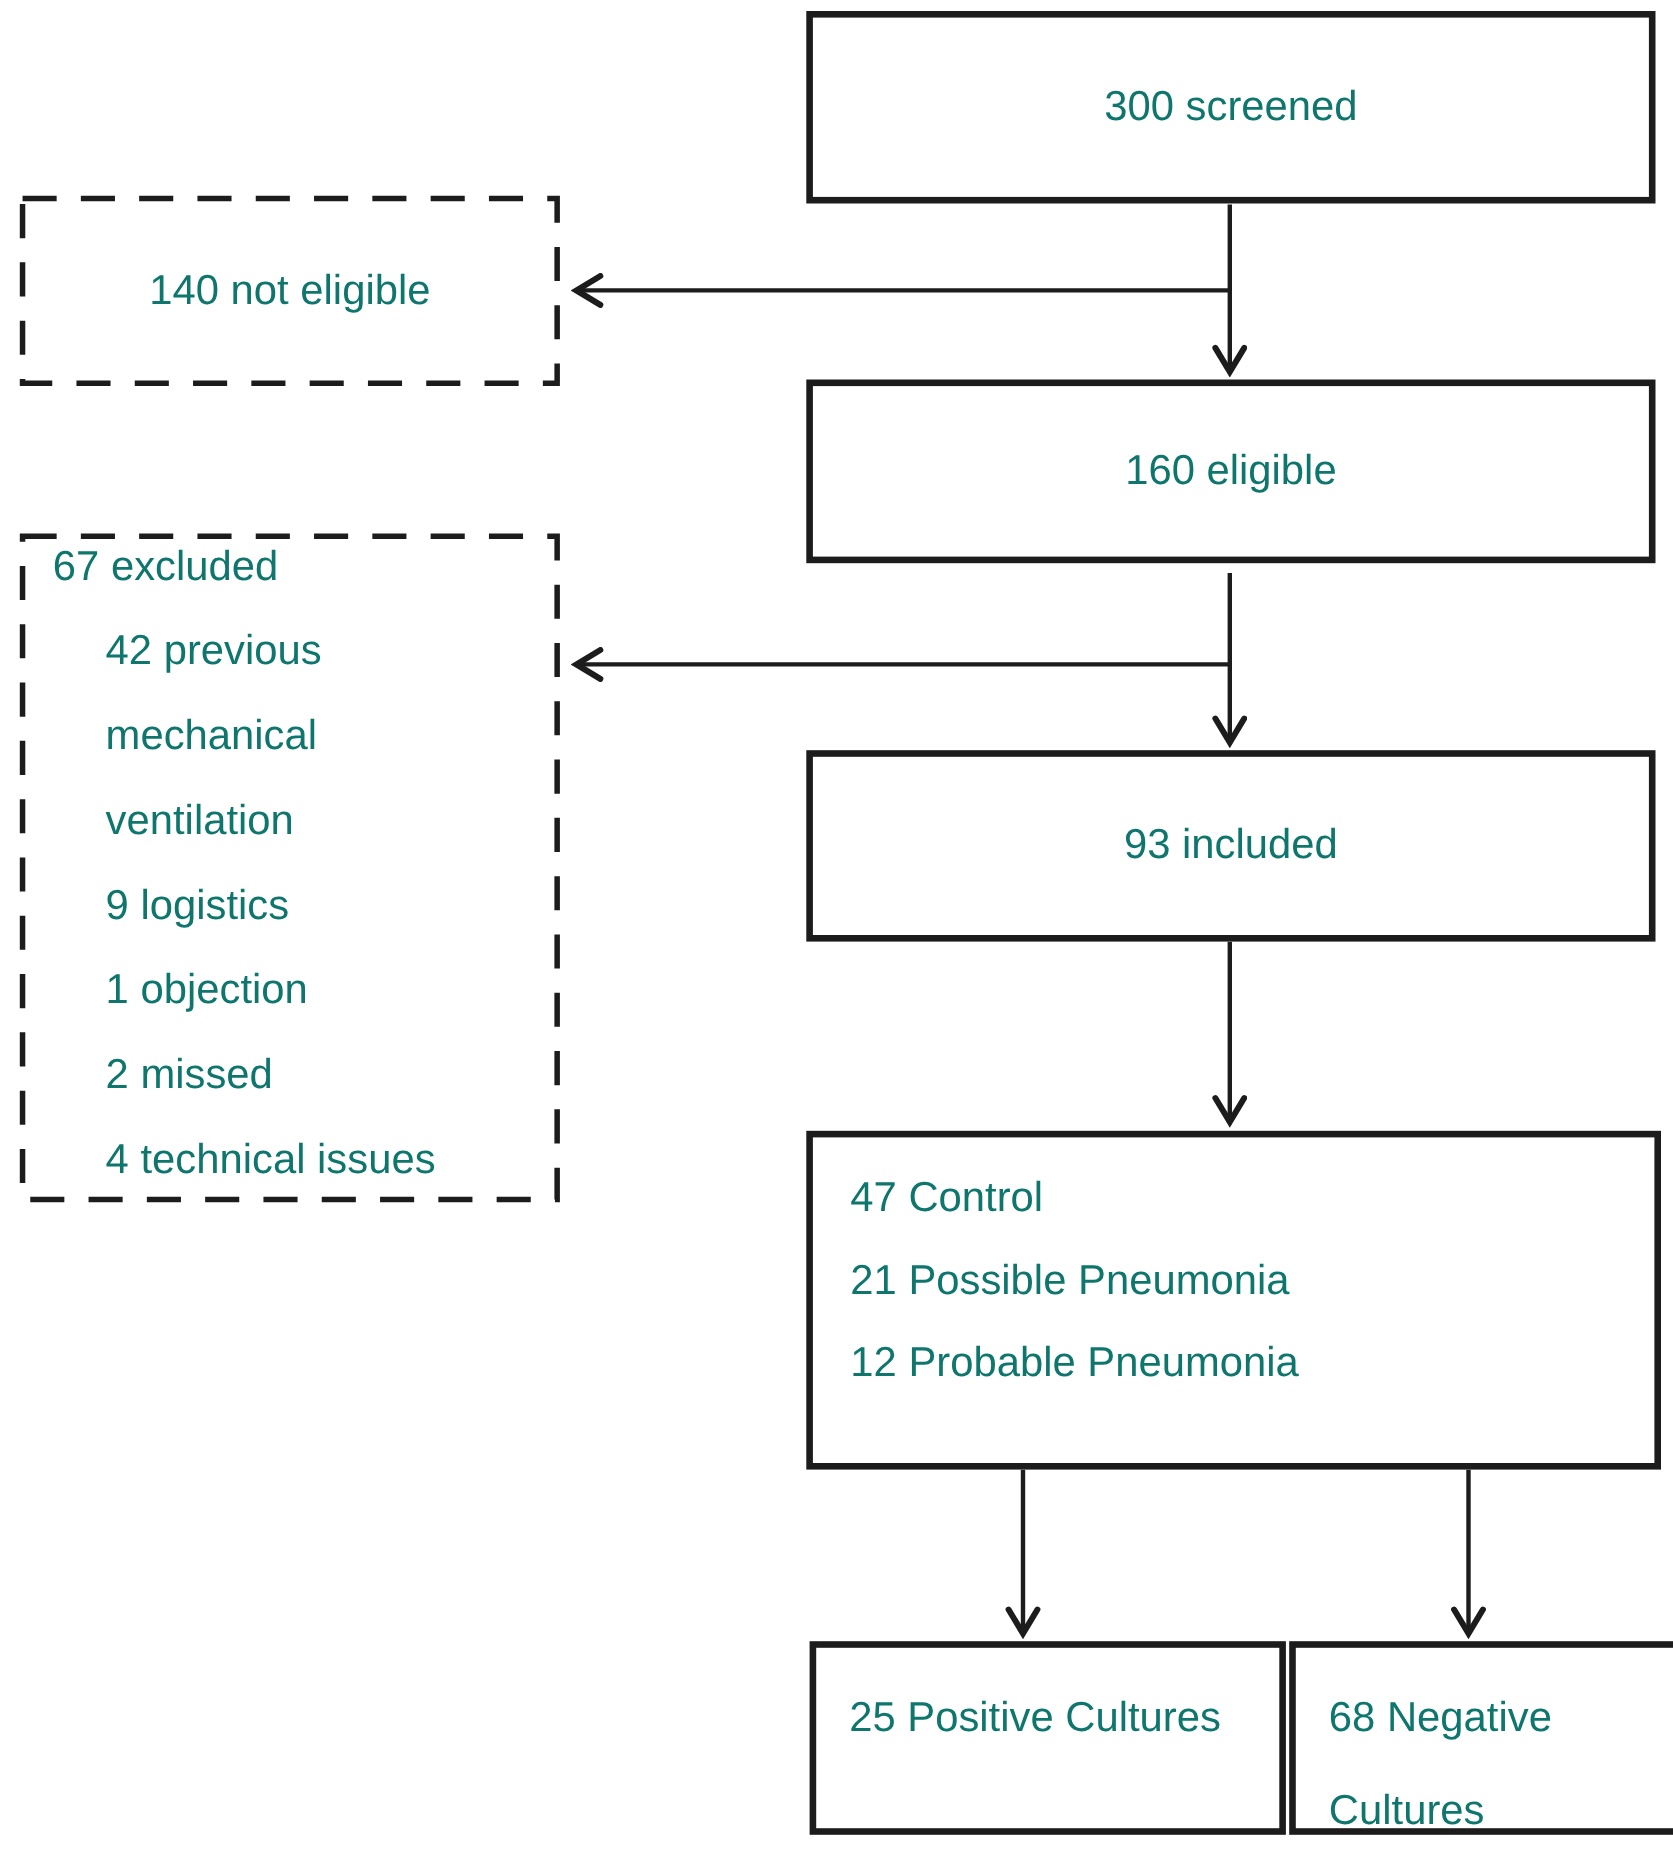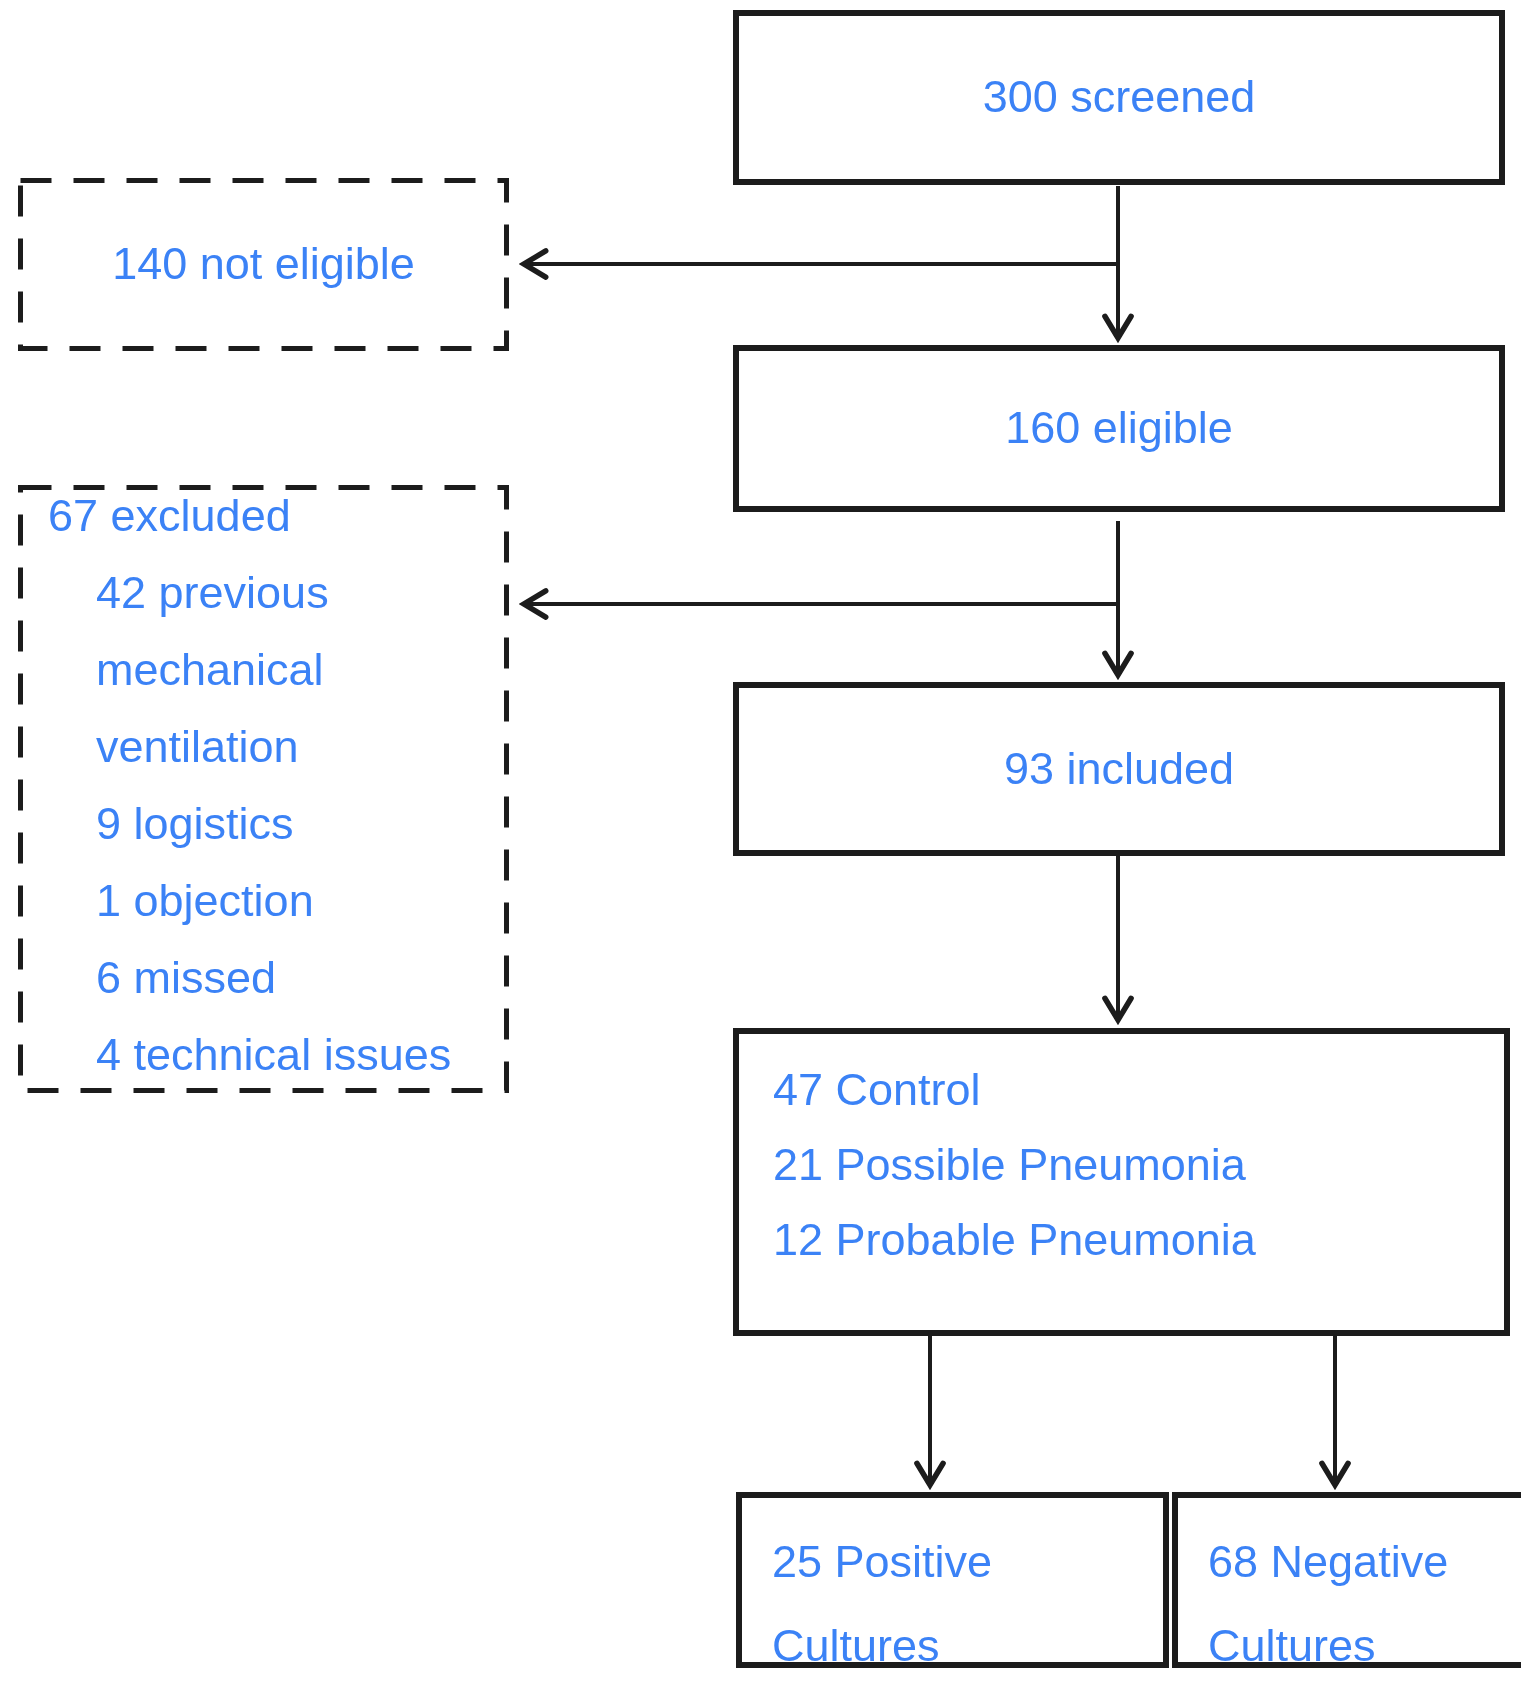--- a/index.html
+++ b/index.html
@@ -20,23 +20,23 @@
     position: absolute;
     left: 0;
     top: 0;
     width: 1521px;
     height: 1682px;
   }
   .node {
     position: absolute;
     box-sizing: border-box;
     background: #ffffff;
-    font-size: 45px;
+    font-size: 38px;
     line-height: 1.25;
-    color: #3b82f6;
+    color: #0f766e;
   }
   .node.solid {
     border: 6px solid #1c1c1c;
   }
   .node.center-text {
     display: flex;
     align-items: center;
     justify-content: center;
     text-align: center;
   }
@@ -99,21 +99,21 @@
   <div class="node solid center-text" style="left:733px; top:345px; width:772px; height:167px;">
     <span>160 eligible</span>
   </div>
 
   <div class="node ghost" style="left:18px; top:463px; width:491px; height:607px;">
     <div class="excluded-title">67 excluded</div>
     <div class="excluded-items">
       <div>42 previous mechanical ventilation</div>
       <div>9 logistics</div>
       <div>1 objection</div>
-      <div>6 missed</div>
+      <div>2 missed</div>
       <div>4 technical issues</div>
     </div>
   </div>
 
   <div class="node solid center-text" style="left:733px; top:682px; width:772px; height:174px;">
     <span>93 included</span>
   </div>
 
   <div class="node solid" style="left:733px; top:1028px; width:777px; height:308px;">
     <div class="class-list">

